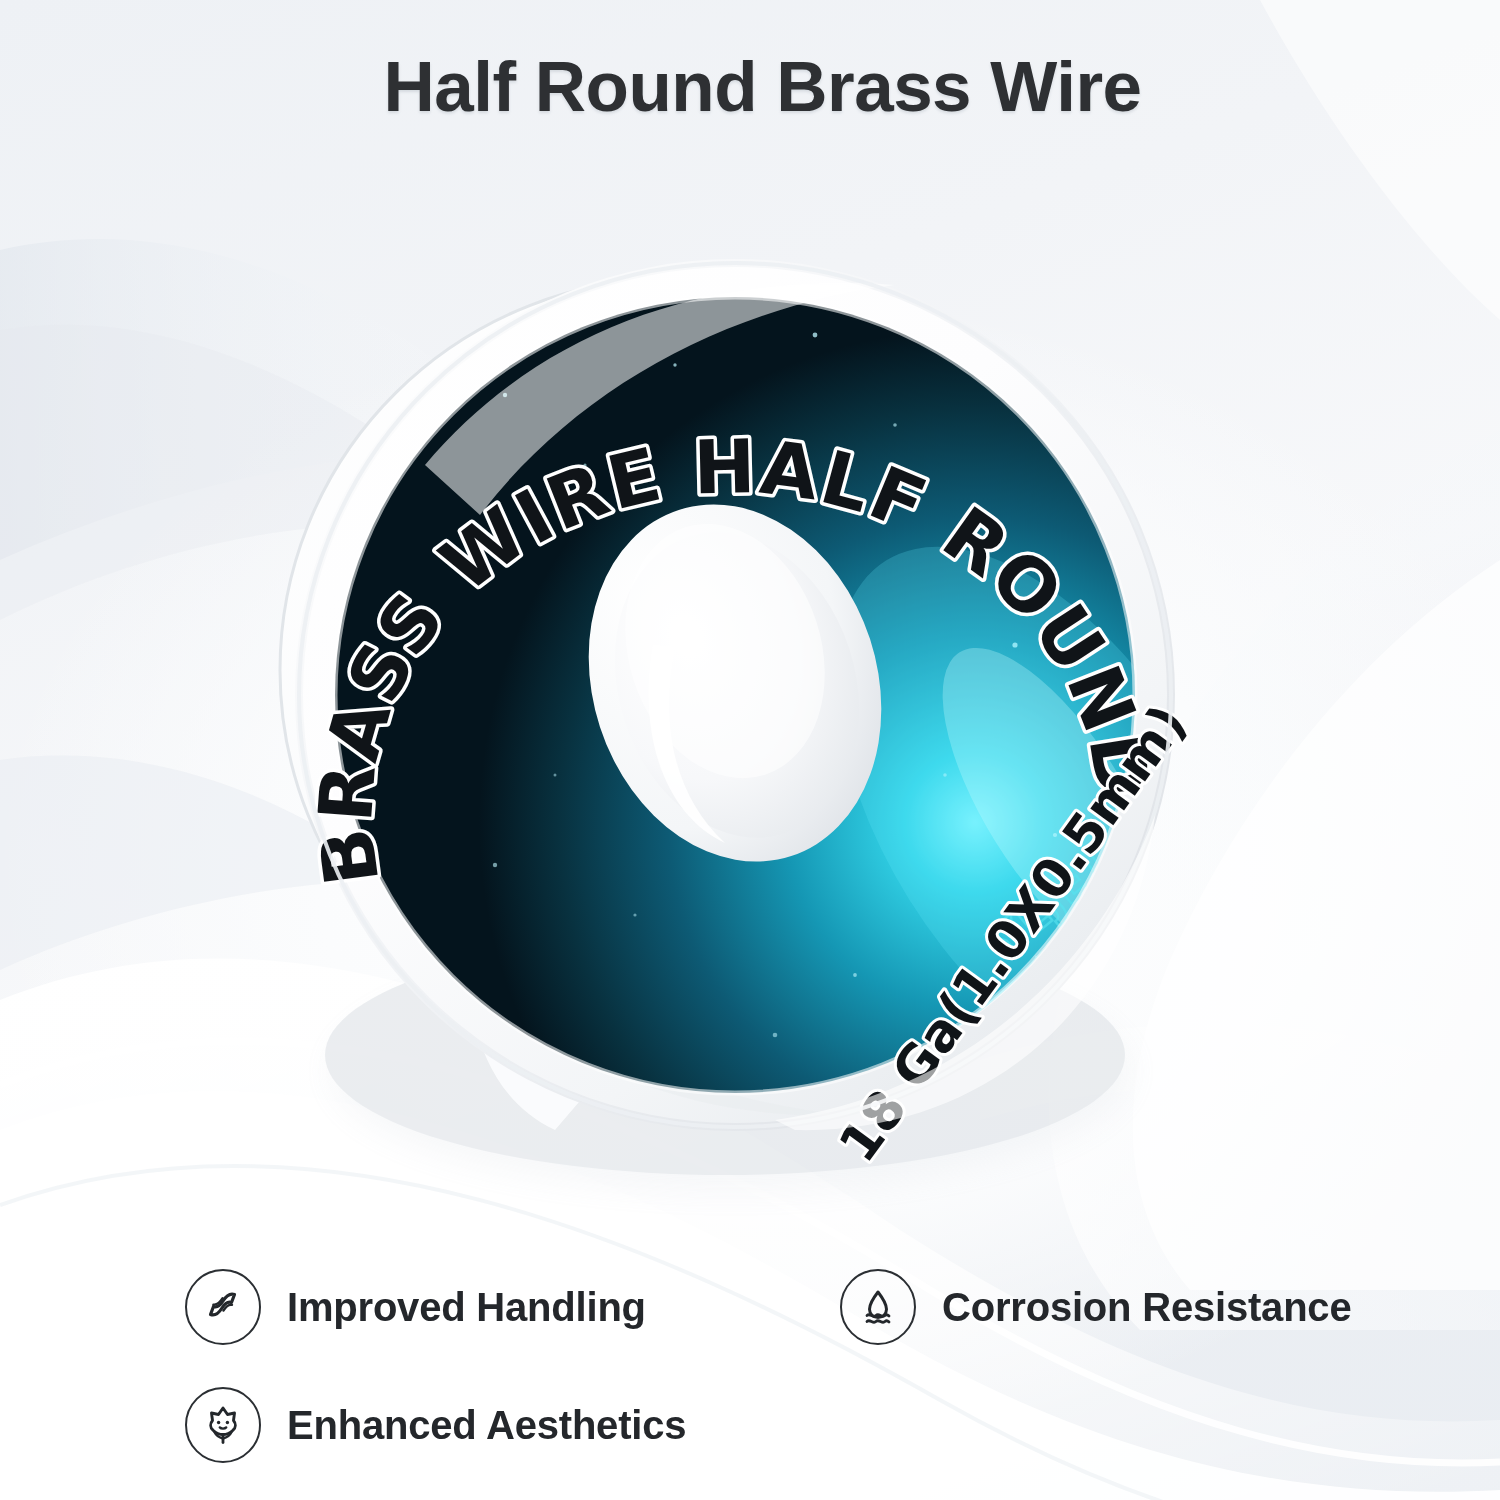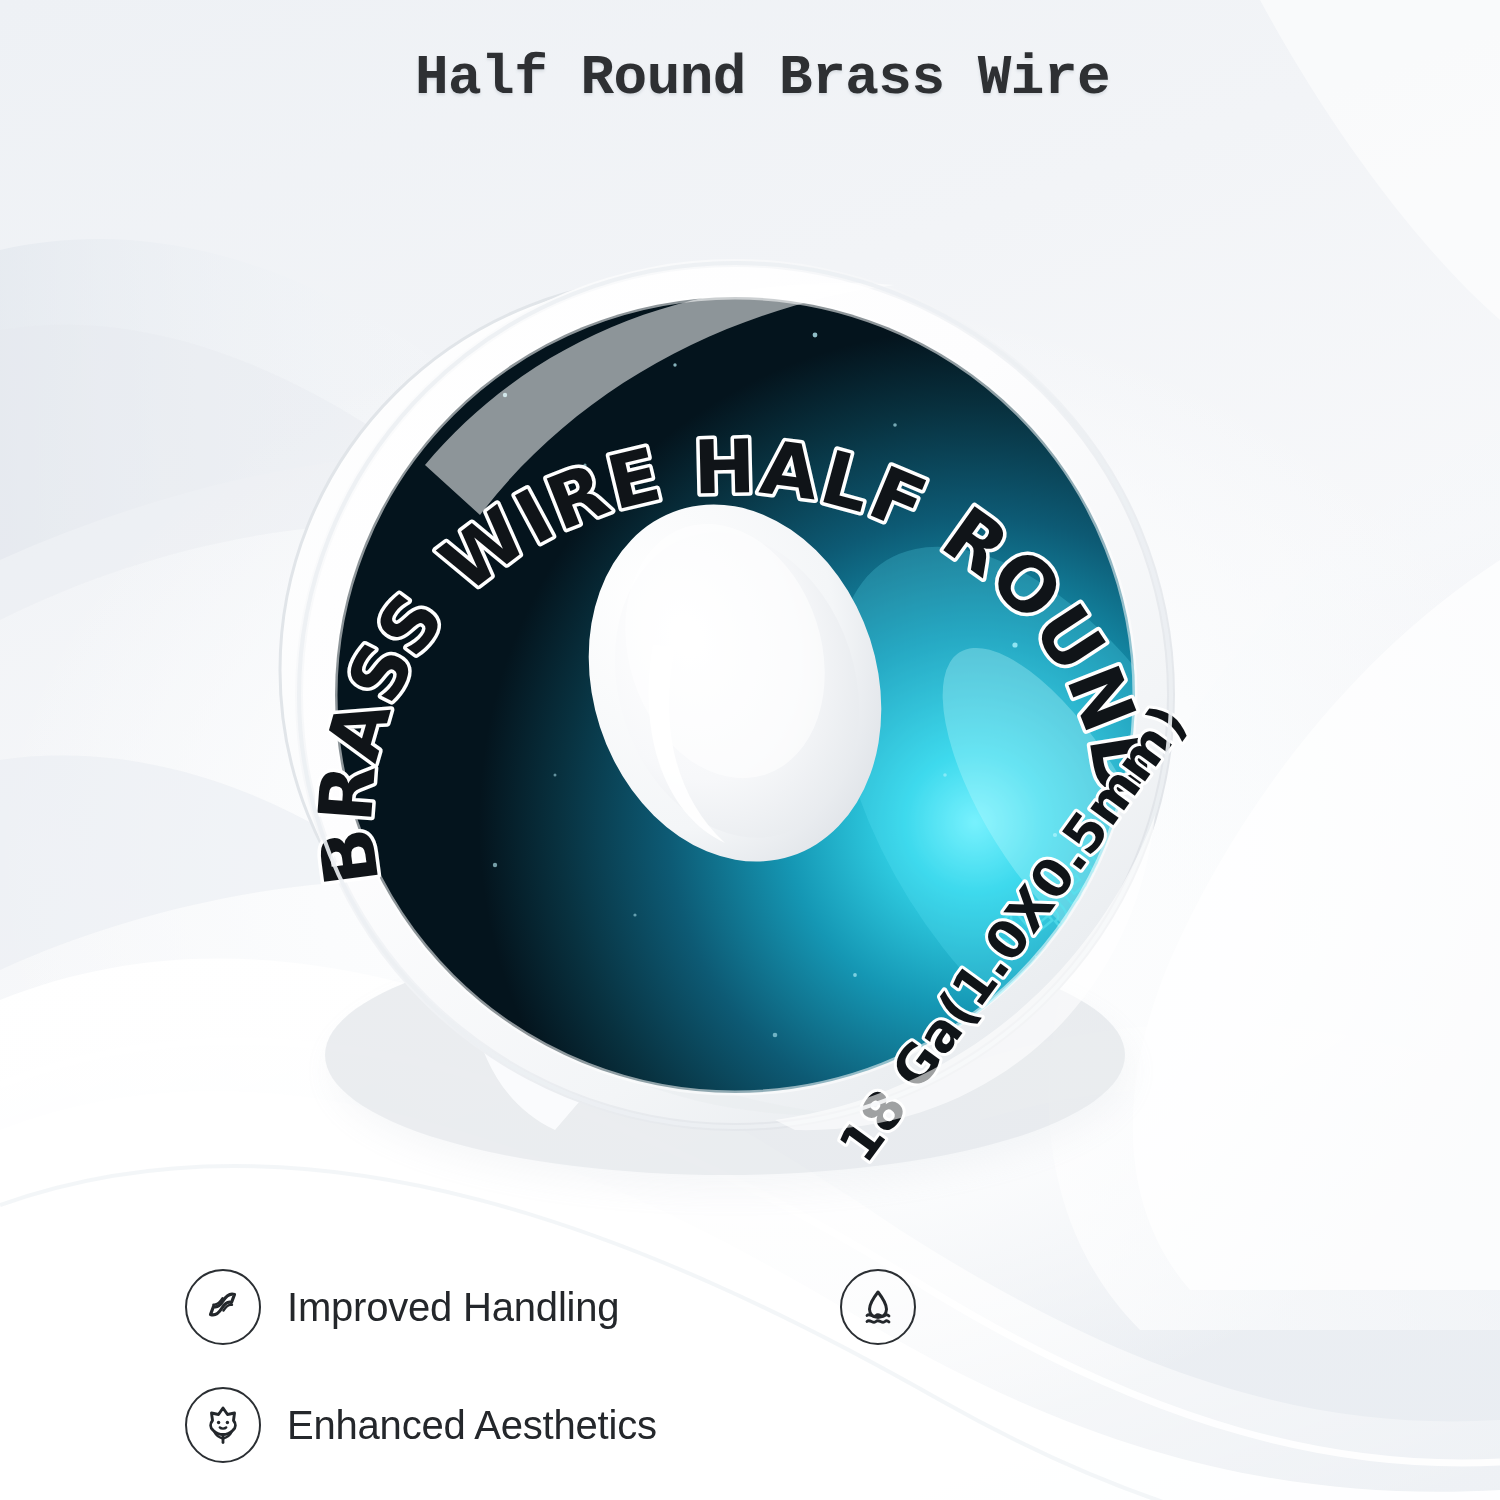--- a/index.html
+++ b/index.html
@@ -21,25 +21,25 @@
   
   .bg-waves { position:absolute; inset:0; pointer-events:none; }
 
   
   .title-wrap {
     position:absolute; top:46px; left:0; width:1500px;
     text-align:center;
   }
   .title {
     display:inline-block;
-    font-size:56px;
+    font-size:71px;
     font-weight:bold;
     letter-spacing:-0.5px;
     color:#2e3033;
-    font-family:Liberation Mono, monospace;
+    font-family:Liberation Sans, sans-serif;
     text-shadow:0 2px 3px rgba(120,130,145,0.22);
     margin-left:25px;
   }
 
   
   .spool {
     position:absolute;
     left:255px; top:215px;
     width:950px; height:960px;
   }
@@ -87,20 +87,21 @@
 
   
   .features {
     position:absolute;
     left:185px; top:1248px;
     width:1180px;
     display:grid;
     grid-template-columns:655px 1fr;
     grid-template-rows:118px 118px;
     align-items:center;
+    font-weight:bold;
   }
   .feature { display:flex; align-items:center; gap:26px; }
   .f-icon {
     width:76px; height:76px; flex:0 0 76px;
     border:2.2px solid #2b2f33;
     border-radius:50%;
     display:flex; align-items:center; justify-content:center;
   }
   .f-icon svg { display:block; }
   .f-label {
@@ -348,20 +349,21 @@
 
     <div class="feature">
       <span class="f-icon">
         <svg width="44" height="44" viewBox="0 0 44 44">
           <path d="M22 7 C22 7 13.5 18 13.5 24.2 C13.5 29 17.3 32.6 22 32.6
                    C26.7 32.6 30.5 29 30.5 24.2 C30.5 18 22 7 22 7 Z" fill="none" stroke="#23272b" stroke-width="3" stroke-linejoin="round"></path>
           <path d="M11 30.5 C14 27.6 17 33.4 20 30.5 C23 27.6 26 33.4 29 30.5 C31 28.6 32 30 33 31" fill="none" stroke="#23272b" stroke-width="2.8" stroke-linecap="round"></path>
           <path d="M11 36.5 C14 33.6 17 39.4 20 36.5 C23 33.6 26 39.4 29 36.5 C31 34.6 32 36 33 37" fill="none" stroke="#23272b" stroke-width="2.8" stroke-linecap="round"></path>
         </svg>
       </span>
+      <span class="f-label">Corrosion Resistance</span>
     </div>
 
 
     <div class="feature">
       <span class="f-icon">
         <svg width="46" height="46" viewBox="0 0 46 46">
           <path d="M23 6 L27.5 12.5 L34.5 11 L33.5 18.5
                    C36 21.5 36 25.5 33 28.2 C29.5 31.5 26.5 32.5 23 32.5
                    C19.5 32.5 16.5 31.5 13 28.2 C10 25.5 10 21.5 12.5 18.5
                    L11.5 11 L18.5 12.5 Z" fill="none" stroke="#23272b" stroke-width="2.9" stroke-linejoin="round"></path>

